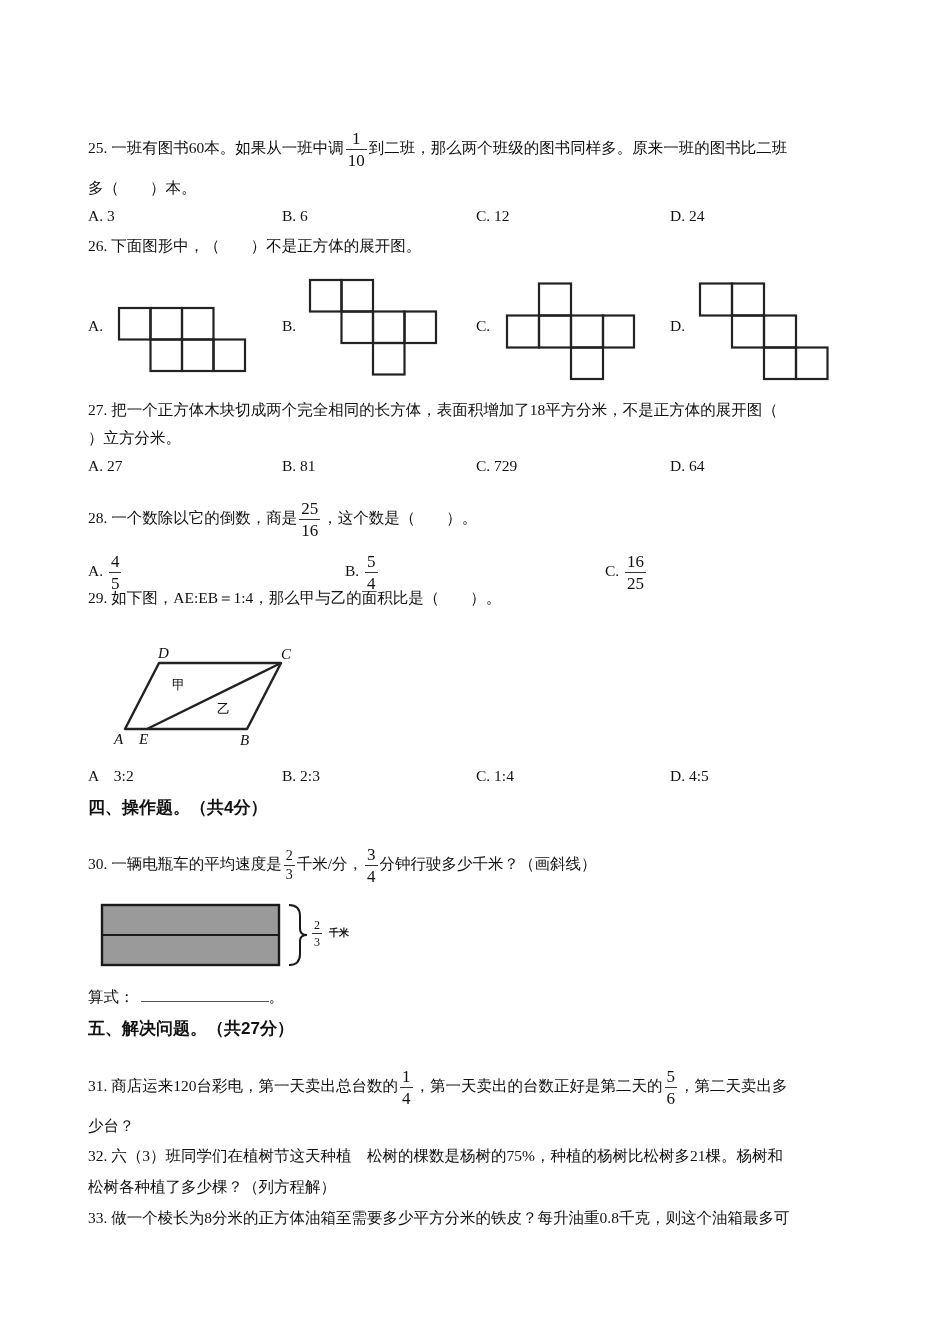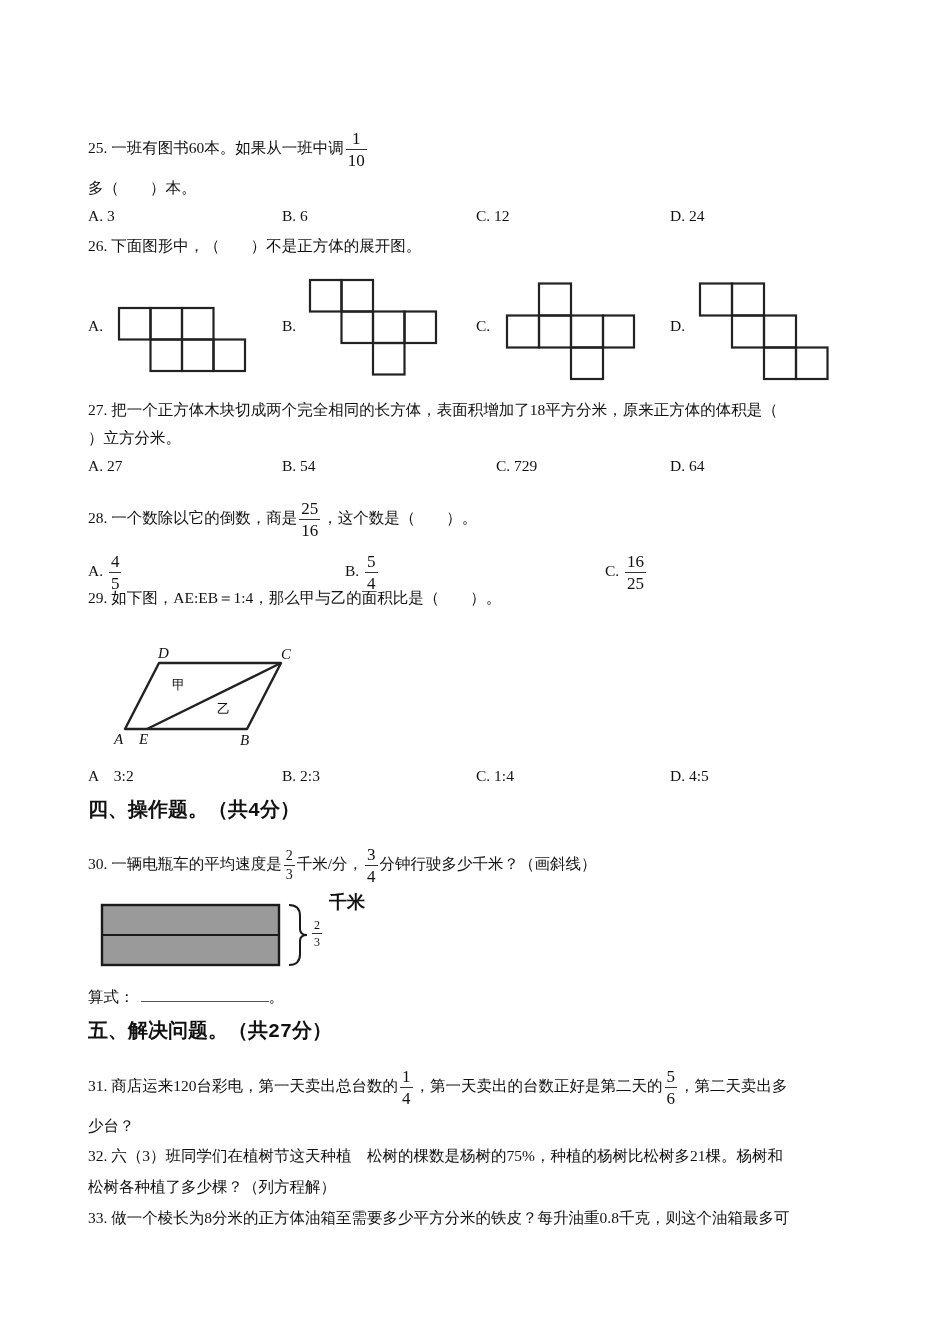--- a/index.html
+++ b/index.html
@@ -13,33 +13,33 @@
   .opt { position: absolute; white-space: nowrap; line-height: 20px; }
   .frac {
     display: inline-block; vertical-align: middle; text-align: center;
     margin: 0 2px; line-height: 1;
   }
   .frac .num, .frac .den { display: block; padding: 0 2px; }
   .frac .num { border-bottom: 1px solid #333; padding-bottom: 2px; }
   .frac .den { padding-top: 2px; }
   .frac.big { font-size: 17px; }
   .frac.small { font-size: 14px; }
-  .heading { position: absolute; left: 88px; font-weight: bold; font-size: 20px; font-family: Liberation Mono, monospace; }
+  .heading { position: absolute; left: 88px; font-weight: bold; font-size: 17px; font-family: Liberation Sans, sans-serif; }
   svg { position: absolute; overflow: visible; }
   .blank {
     display: inline-block; width: 128px; border-bottom: 1px solid #555;
     height: 14px; vertical-align: baseline; margin-left: 6px;
   }
 </style>
 </head>
 <body>
 
 <div class="line" style="top:130px;">
   <span>25.</span>
-  <span>一班有图书60本。如果从一班中调</span><span class="frac big"><span class="num">1</span><span class="den">10</span></span>
+  <span>一班有图书60本。如果从一班中调</span><span class="frac big"><span class="num">1</span><span class="den">10</span></span><span>到二班，那么两个班级的图书同样多。原来一班的图书比二班</span>
 </div>
 <div class="line" style="top:178px;">多（　　）本。</div>
 <div class="opt" style="left:88px; top:206px;">A. 3</div>
 <div class="opt" style="left:282px; top:206px;">B. 6</div>
 <div class="opt" style="left:476px; top:206px;">C. 12</div>
 <div class="opt" style="left:670px; top:206px;">D. 24</div>
 
 <div class="line" style="top:236px;text-align:center;">
   <span>26.</span>
   <span>下面图形中，（　　）不是正方体的展开图。</span>
@@ -88,26 +88,26 @@
     <rect x="732" y="283.5" width="32" height="32"></rect>
     <rect x="732" y="315.5" width="32" height="32"></rect>
     <rect x="764" y="315.5" width="32" height="32"></rect>
     <rect x="764" y="347.5" width="32" height="31.5"></rect>
     <rect x="796" y="347.5" width="31.5" height="31.5"></rect>
   </g>
 </svg>
 
 <div class="line" style="top:400px;">
   <span>27.</span>
-  <span>把一个正方体木块切成两个完全相同的长方体，表面积增加了18平方分米，原来正方体的体积是（</span>
+  <span>把一个正方体木块切成两个完全相同的长方体，表面积增加了18平方分米，不是正方体的展开图（</span>
 </div>
 <div class="line" style="top:428px;">）立方分米。</div>
 <div class="opt" style="left:88px; top:456px;">A. 27</div>
-<div class="opt" style="left:282px; top:456px;">B. 54</div>
-<div class="opt" style="left:496px; top:456px;">C. 729</div>
+<div class="opt" style="left:282px; top:456px;">B. 81</div>
+<div class="opt" style="left:476px; top:456px;">C. 729</div>
 <div class="opt" style="left:670px; top:456px;">D. 64</div>
 
 <div class="line" style="top:500px;">
   <span>28.</span>
   <span>一个数除以它的倒数，商是</span><span class="frac big"><span class="num">25</span><span class="den">16</span></span><span>，这个数是（　　）。</span>
 </div>
 <div class="opt" style="left:88px; top:553px;">
   <span>A.</span>
   <span class="frac big"><span class="num">4</span><span class="den">5</span></span>
 </div>
@@ -149,21 +149,21 @@
   <span>一辆电瓶车的平均速度是</span><span class="frac small"><span class="num">2</span><span class="den">3</span></span><span>千米/分，</span><span class="frac big"><span class="num">3</span><span class="den">4</span></span><span>分钟行驶多少千米？（画斜线）</span>
 </div>
 <svg style="left:0; top:0;" width="950" height="1000">
   <rect x="102" y="905" width="177" height="60" fill="#9a9a9a" stroke="#1a1a1a" stroke-width="2.4"></rect>
   <line x1="102" y1="935" x2="279" y2="935" stroke="#1a1a1a" stroke-width="2"></line>
   <path d="M 289 905 Q 300 905 300 916 L 300 929 Q 300 935 307 935 Q 300 935 300 941 L 300 954 Q 300 965 289 965" fill="none" stroke="#1a1a1a" stroke-width="2"></path>
 </svg>
 <div class="abs" style="left:312px; top:919px; font-size:12px; text-align:center;">
   <span class="frac" style="margin:0;"><span class="num" style="border-bottom:1px solid #333;">2</span><span class="den">3</span></span>
 </div>
-<div class="abs" style="left:329px; top:890px; font-size:18px; font-family:'DejaVu Sans',sans-serif; font-weight:bold;">千米</div>
+<div class="abs" style="left:329px; top:926px; font-size:10px; font-family:'DejaVu Sans',sans-serif; font-weight:bold;">千米</div>
 <div class="line" style="top:987px;">
   <span>算式：</span><span class="blank"></span><span>。</span>
 </div>
 
 <div class="heading" style="top:1017px;">五、解决问题。（共27分）</div>
 
 <div class="line" style="top:1068px;">
   <span>31.</span>
   <span>商店运来120台彩电，第一天卖出总台数的</span><span class="frac big"><span class="num">1</span><span class="den">4</span></span><span>，第一天卖出的台数正好是第二天的</span><span class="frac big"><span class="num">5</span><span class="den">6</span></span><span>，第二天卖出多</span>
 </div>

